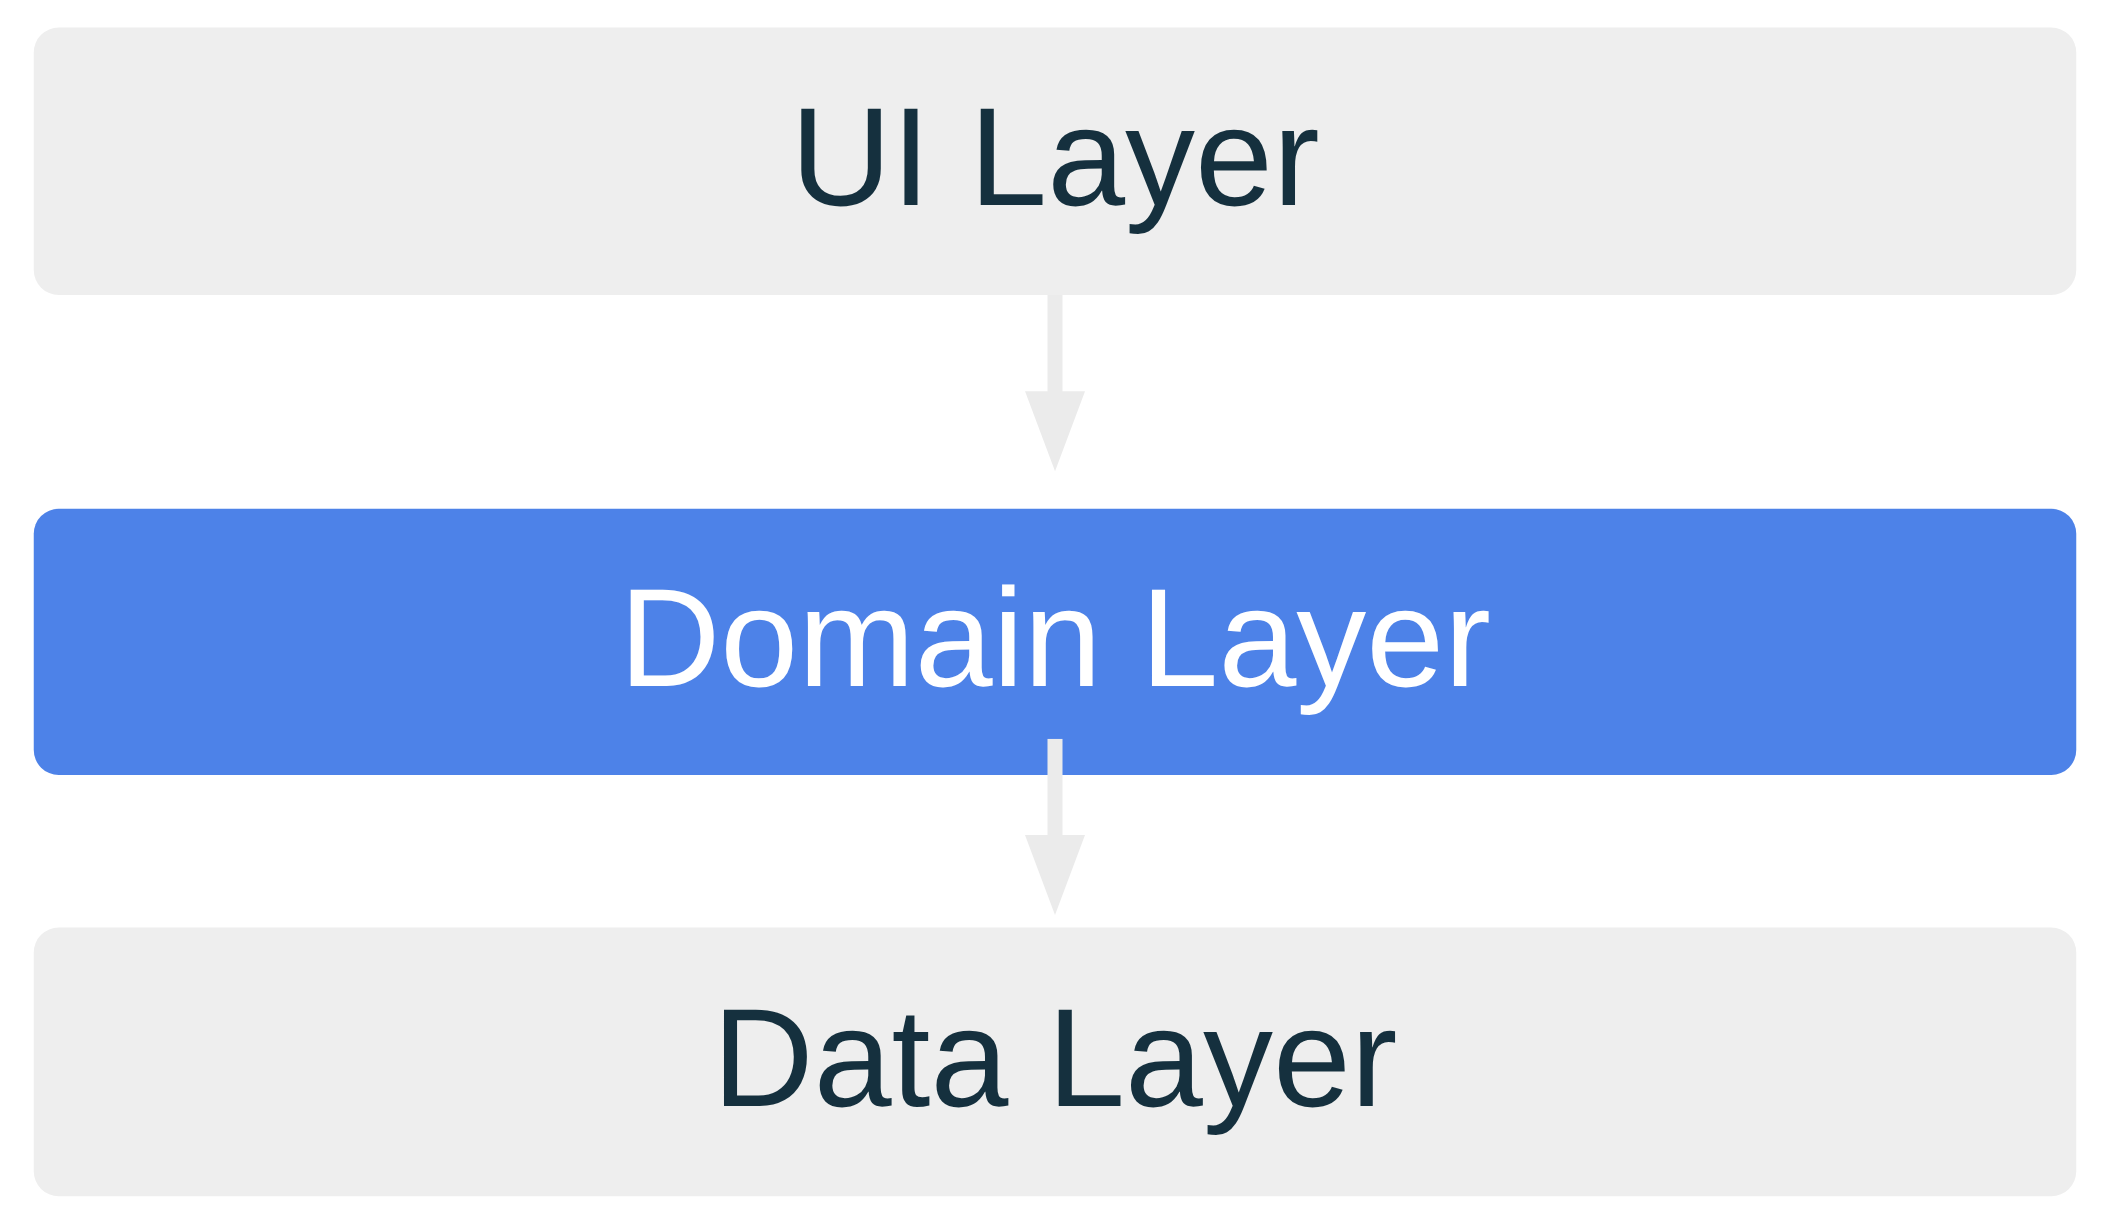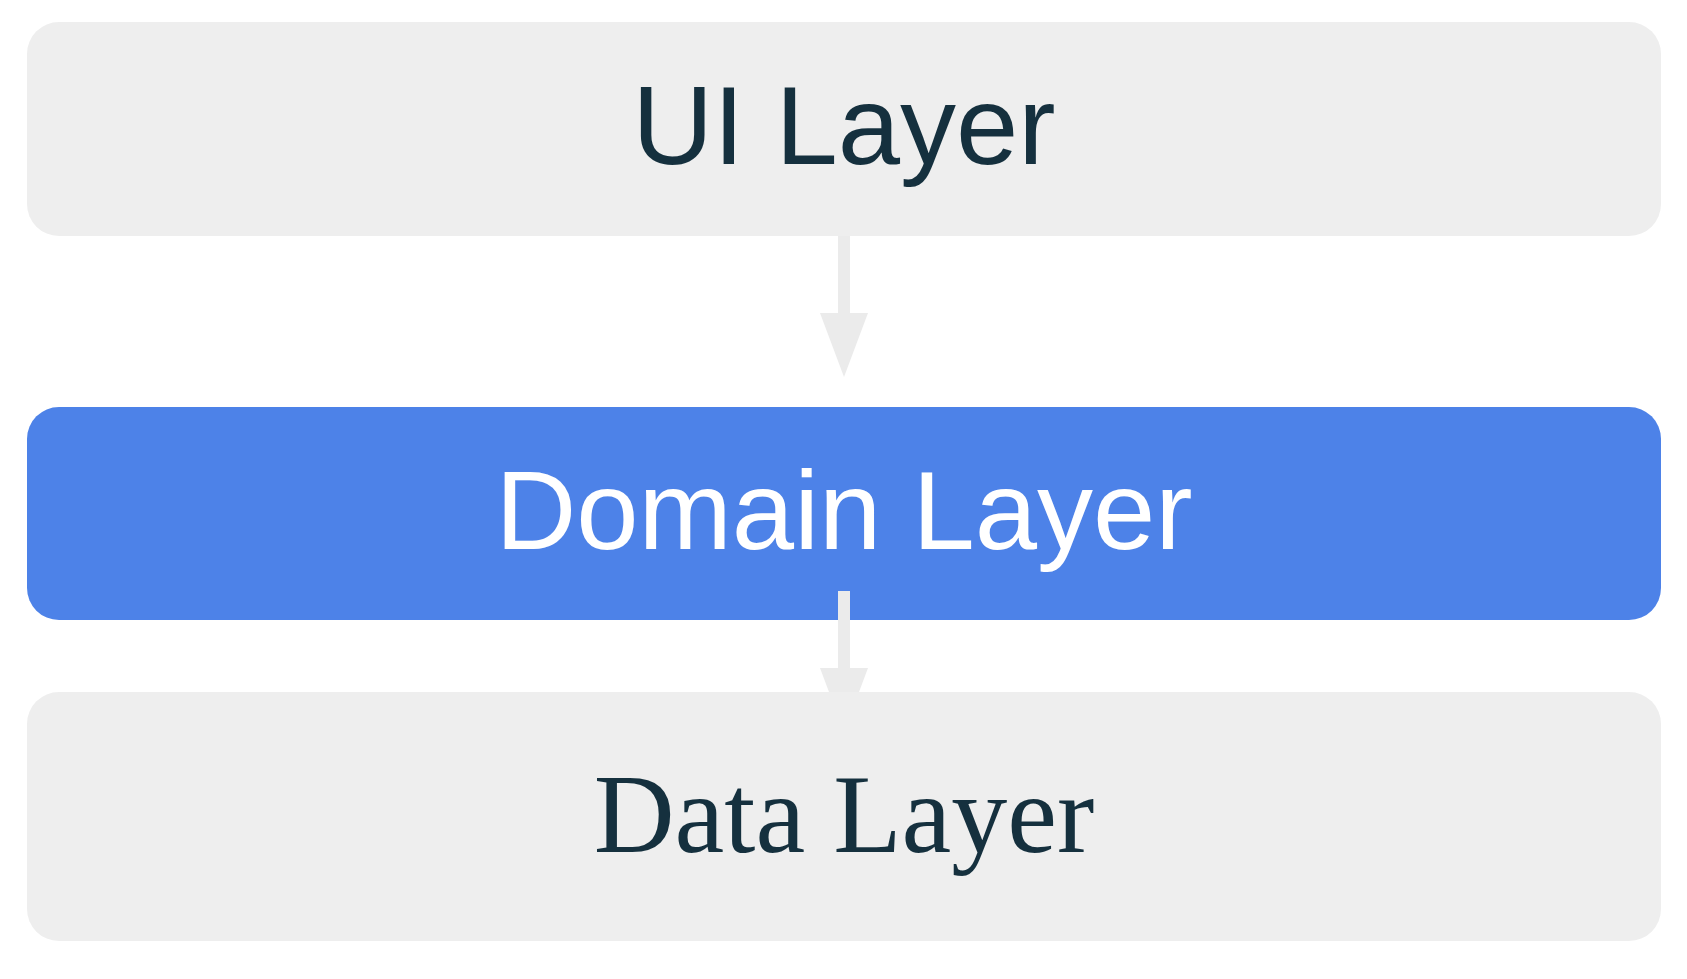--- a/index.html
+++ b/index.html
@@ -12,21 +12,21 @@
     width: 1687px;
     height: 979px;
     background: var(--background, #ffffff);
     font-family: "Liberation Sans", "DejaVu Sans", sans-serif;
     overflow: hidden;
   }
   .layer-box {
     position: absolute;
     left: 27px;
     width: 1634px;
-    border-radius: 32px;
+    border-radius: 20px;
     display: flex;
     align-items: center;
     justify-content: center;
     background: var(--neutral-bg, #eeeeee);
   }
   .layer-box .layer-label {
     font-size: 112px;
     font-weight: 400;
     letter-spacing: 0px;
     color: var(--neutral-text, #15303e);
@@ -36,21 +36,21 @@
   }
   .layer-box.accent {
     background: var(--accent-bg, #4d82e8);
     margin-top: 28px;
   }
   .layer-box.accent .layer-label {
     color: var(--accent-text, #ffffff);
   }
   #box-ui   { top: 22px;  height: 214px; }
   #box-domain { top: 379px; height: 213px; }
-  #box-data { top: 692px; height: 249px; font-family: Liberation Serif, serif; }
+  #box-data { top: 742px; height: 215px; }
 
   .flow-arrow {
     position: absolute;
     left: 820px;
     width: 48px;
     height: 141px;
     display: block;
   }
   #arrow-1 { top: 236px; }
   #arrow-2 { top: 591px; }

